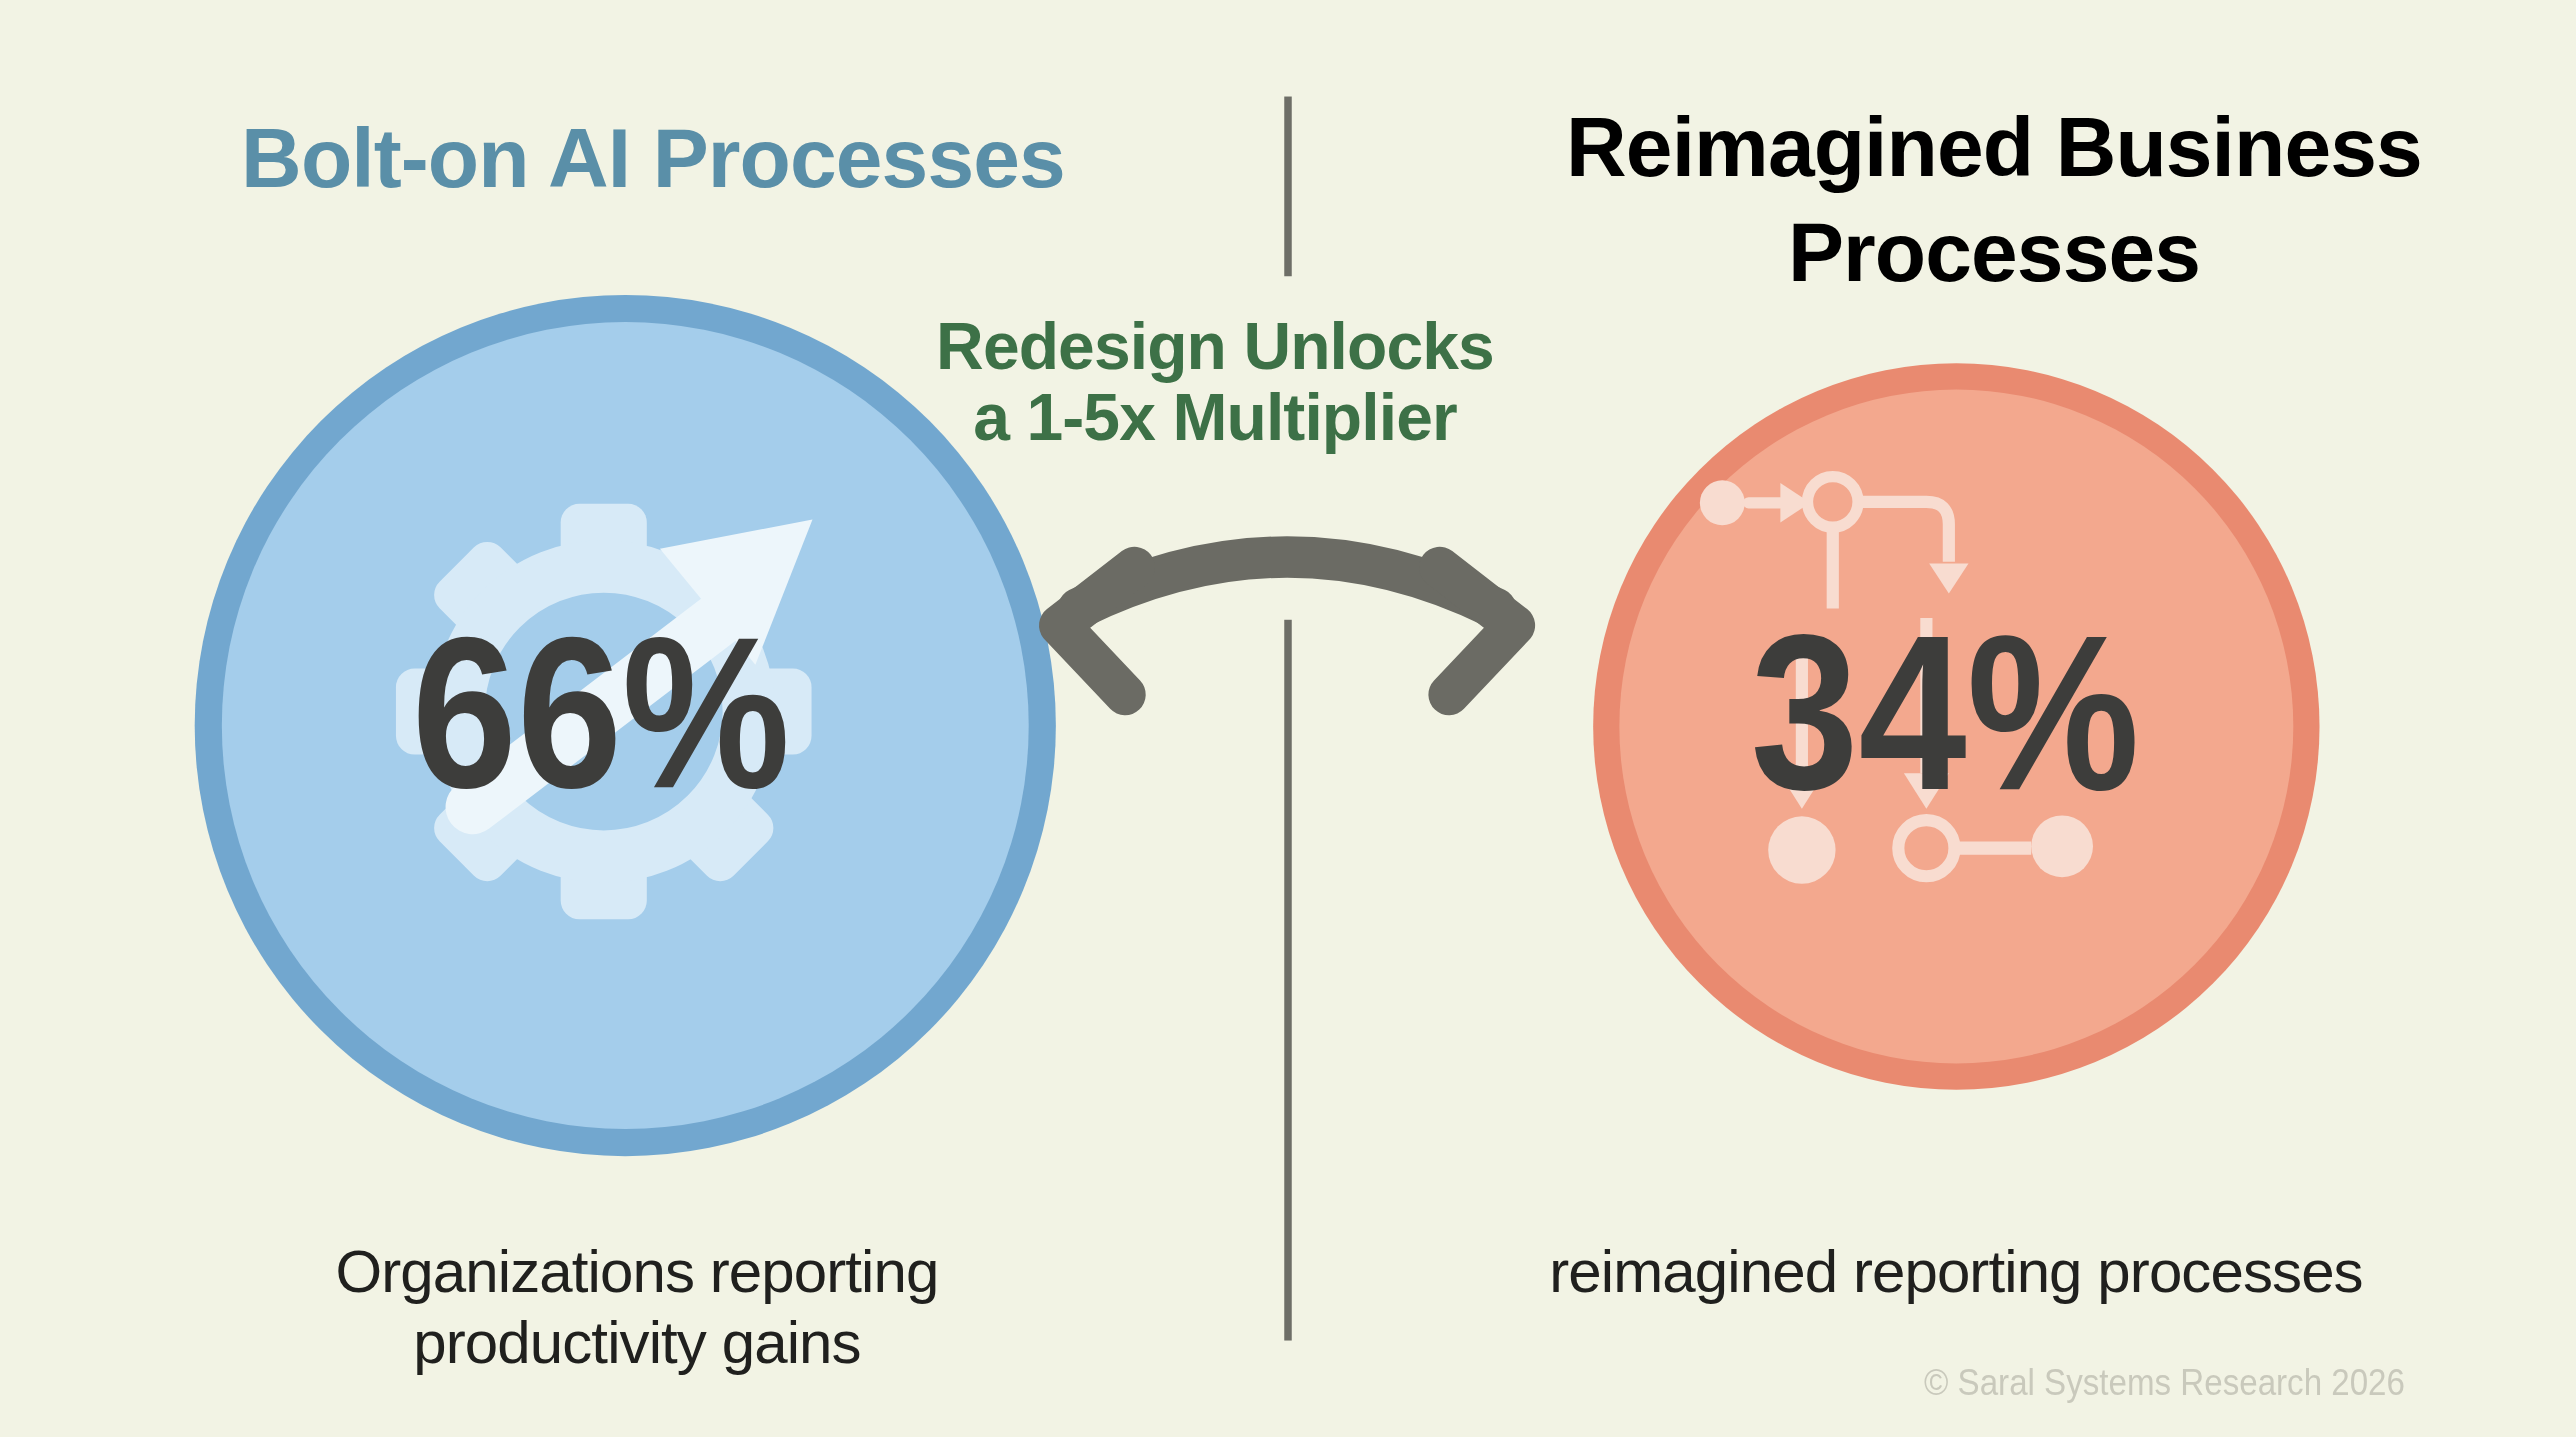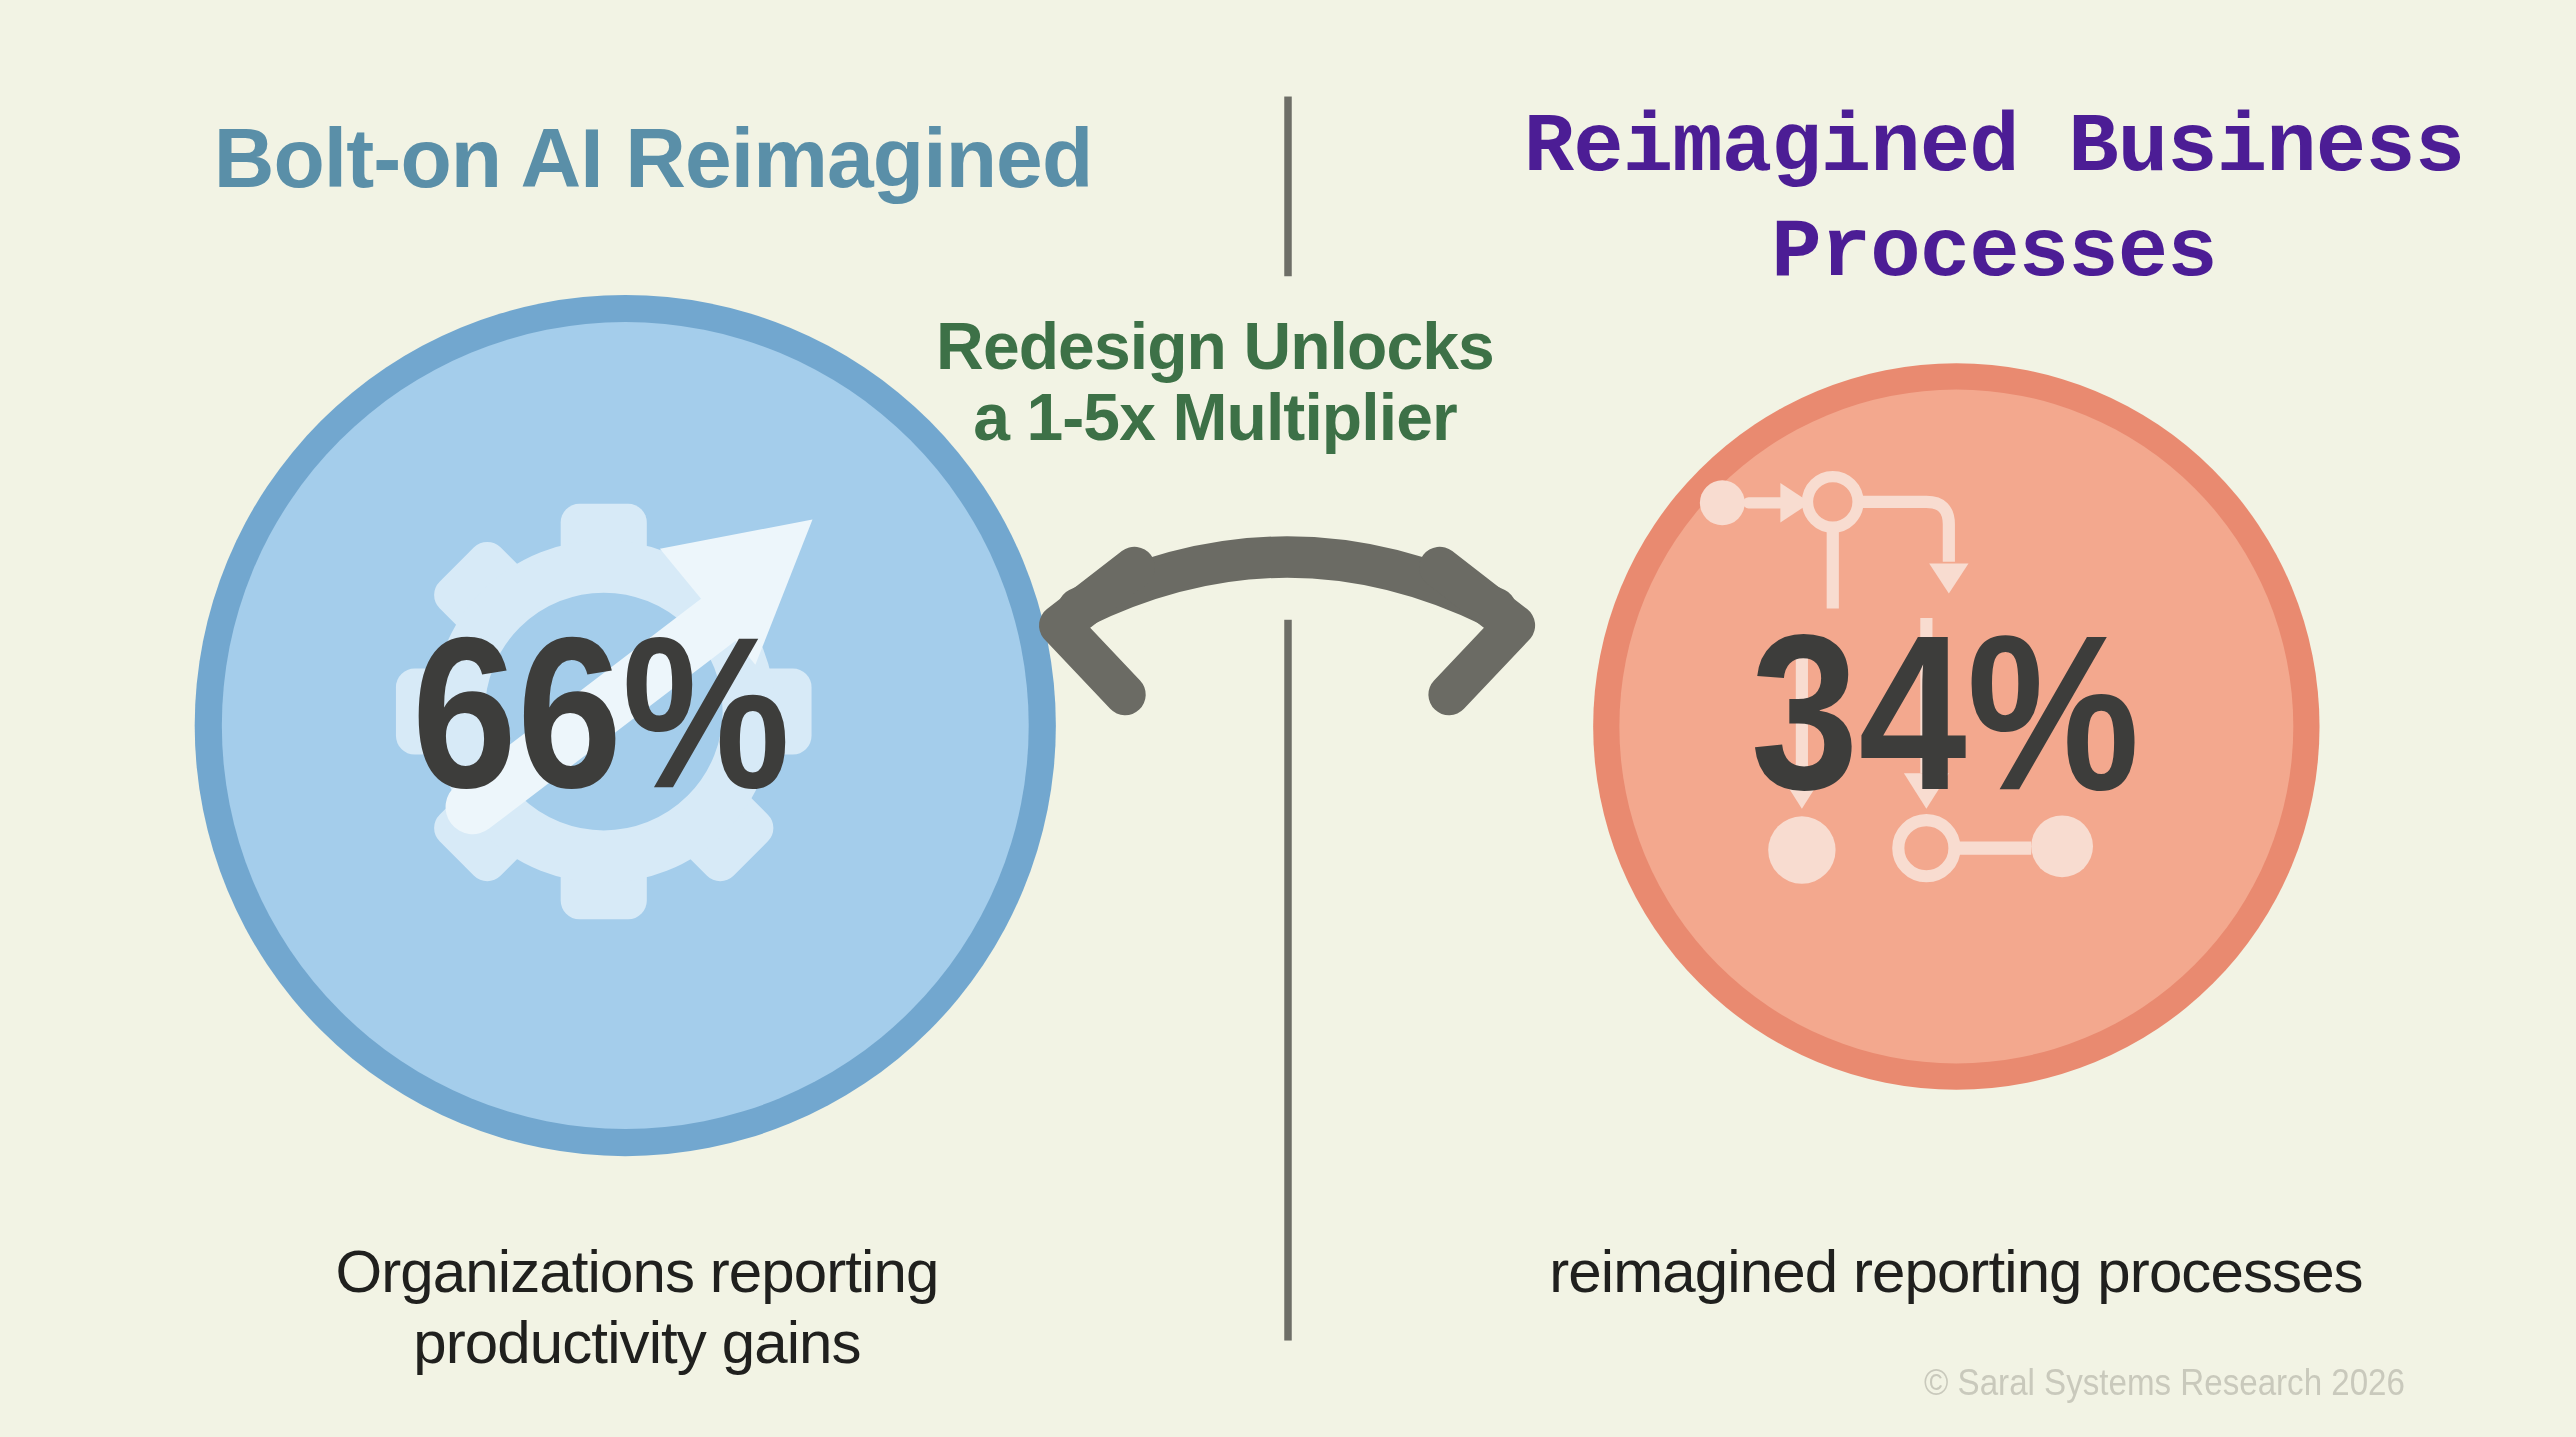--- a/index.html
+++ b/index.html
@@ -13,21 +13,21 @@
   #gfx{position:absolute;left:0;top:0;width:2576px;height:1438px;}
   .txt{position:absolute;white-space:nowrap;text-align:center;}
   .center-x{transform:translateX(-50%);}
   .title{
     font-weight:bold;
     font-size:84px;
     line-height:105px;
     letter-spacing:-0.9px;
   }
   #left-title{left:653px;top:106px;color:#5a8fa8;}
-  #right-title{left:1994px;top:95px;color:#4c1d95;font-family:Liberation Mono, monospace;}
+  #right-title{left:1994px;top:95px;color:#000000;}
   #callout{
     left:1215px;top:311px;
     font-weight:bold;font-size:66px;line-height:71px;
     color:#3d7147;letter-spacing:-0.9px;
   }
   .percent{
     font-weight:bold;
     color:#3d3d3b;
     transform:translateX(-50%) scaleX(0.88);
   }
@@ -103,21 +103,21 @@
       <circle cx="2203" cy="904" r="33"></circle>
     </g>
 
     <g fill="none" stroke-width="44" stroke-linecap="round" stroke-linejoin="round" stroke="#6b6b64">
       <path d="M 1152 650 Q 1375 540 1598 650"></path>
       <path d="M 1212 606 L 1132 668 L 1202 742"></path>
       <path d="M 1538 606 L 1618 668 L 1548 742"></path>
     </g>
   </svg>
 
-  <div id="left-title" class="txt title center-x">Bolt-on AI Reimagined</div>
+  <div id="left-title" class="txt title center-x">Bolt-on AI Processes</div>
 
   <div id="right-title" class="txt title center-x">
     <div>Reimagined Business</div>
     <div>Processes</div>
   </div>
 
   <div id="callout" class="txt center-x">
     <div>Redesign Unlocks</div>
     <div>a 1-5x Multiplier</div>
   </div>

